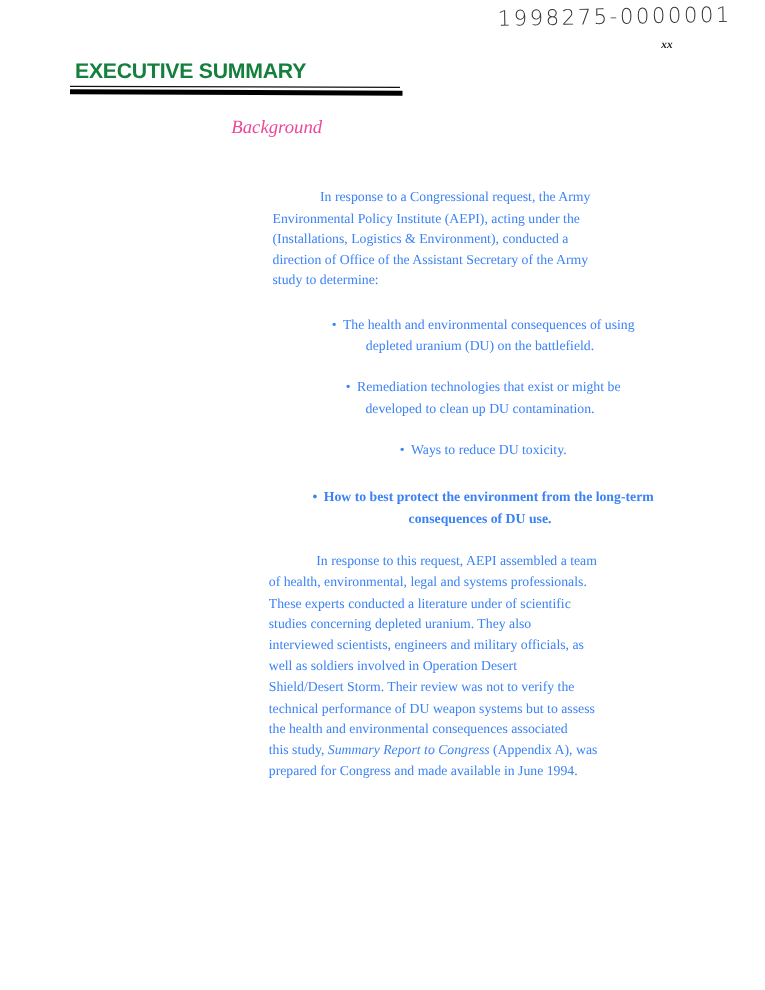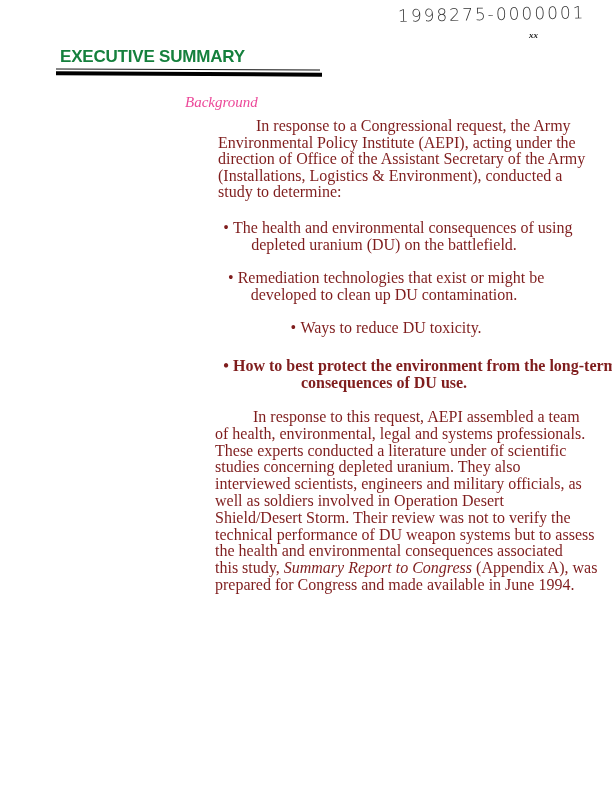--- a/index.html
+++ b/index.html
@@ -24,21 +24,21 @@
   }
   .rule-thick {
     position: absolute; left: 56px; top: 72px; width: 266px; height: 4px; background: #000;
     transform: rotate(0.3deg);
   }
   .section-heading {
     position: absolute; left: 185px; top: 94px;
     font-family: "Liberation Serif", serif; font-style: italic; font-size: 15px; color: #ec4899;
   }
   .body-text {
-    font-family: "Liberation Serif", serif; font-size: 16px; line-height: 16.6px; color: #7f1d1d;
+    font-family: "Liberation Serif", serif; font-size: 11px; line-height: 16.6px; color: #3b82f6; margin-top: 32px;
   }
   .para1 { position: absolute; left: 218px; top: 118px; width: 330px; }
   .indent { display: inline-block; width: 38px; }
   .bullet { position: absolute; left: 219px; width: 330px; text-align: center; }
   .bullet .dot { display: inline-block; width: 14px; }
   .b1 { top: 220px; }
   .b2 { top: 270px; }
   .b3 { top: 320px; }
   .b4 { top: 358px; font-weight: bold; }
   .para2 { position: absolute; left: 215px; top: 409px; width: 335px; line-height: 16.8px; }
@@ -53,22 +53,22 @@
 
 <div class="exec-title">EXECUTIVE SUMMARY</div>
 <div class="rule-thin"></div>
 <div class="rule-thick"></div>
 
 <div class="section-heading">Background</div>
 
 <div class="body-text para1">
   <span class="line"><span class="indent"></span><span>In response to a Congressional request, the Army</span></span>
   <span class="line">Environmental Policy Institute (AEPI), acting under the</span>
+  <span class="line">(Installations, Logistics &amp; Environment), conducted a</span>
   <span class="line">direction of Office of the Assistant Secretary of the Army</span>
-  <span class="line">(Installations, Logistics &amp; Environment), conducted a</span>
   <span class="line">study to determine:</span>
 </div>
 
 <div class="body-text bullet b1">
   <span class="line"><span class="dot">•</span><span>The health and environmental consequences of using</span></span>
   <span class="line">depleted uranium (DU) on the battlefield.</span>
 </div>
 
 <div class="body-text bullet b2">
   <span class="line"><span class="dot">•</span><span>Remediation technologies that exist or might be</span></span>

